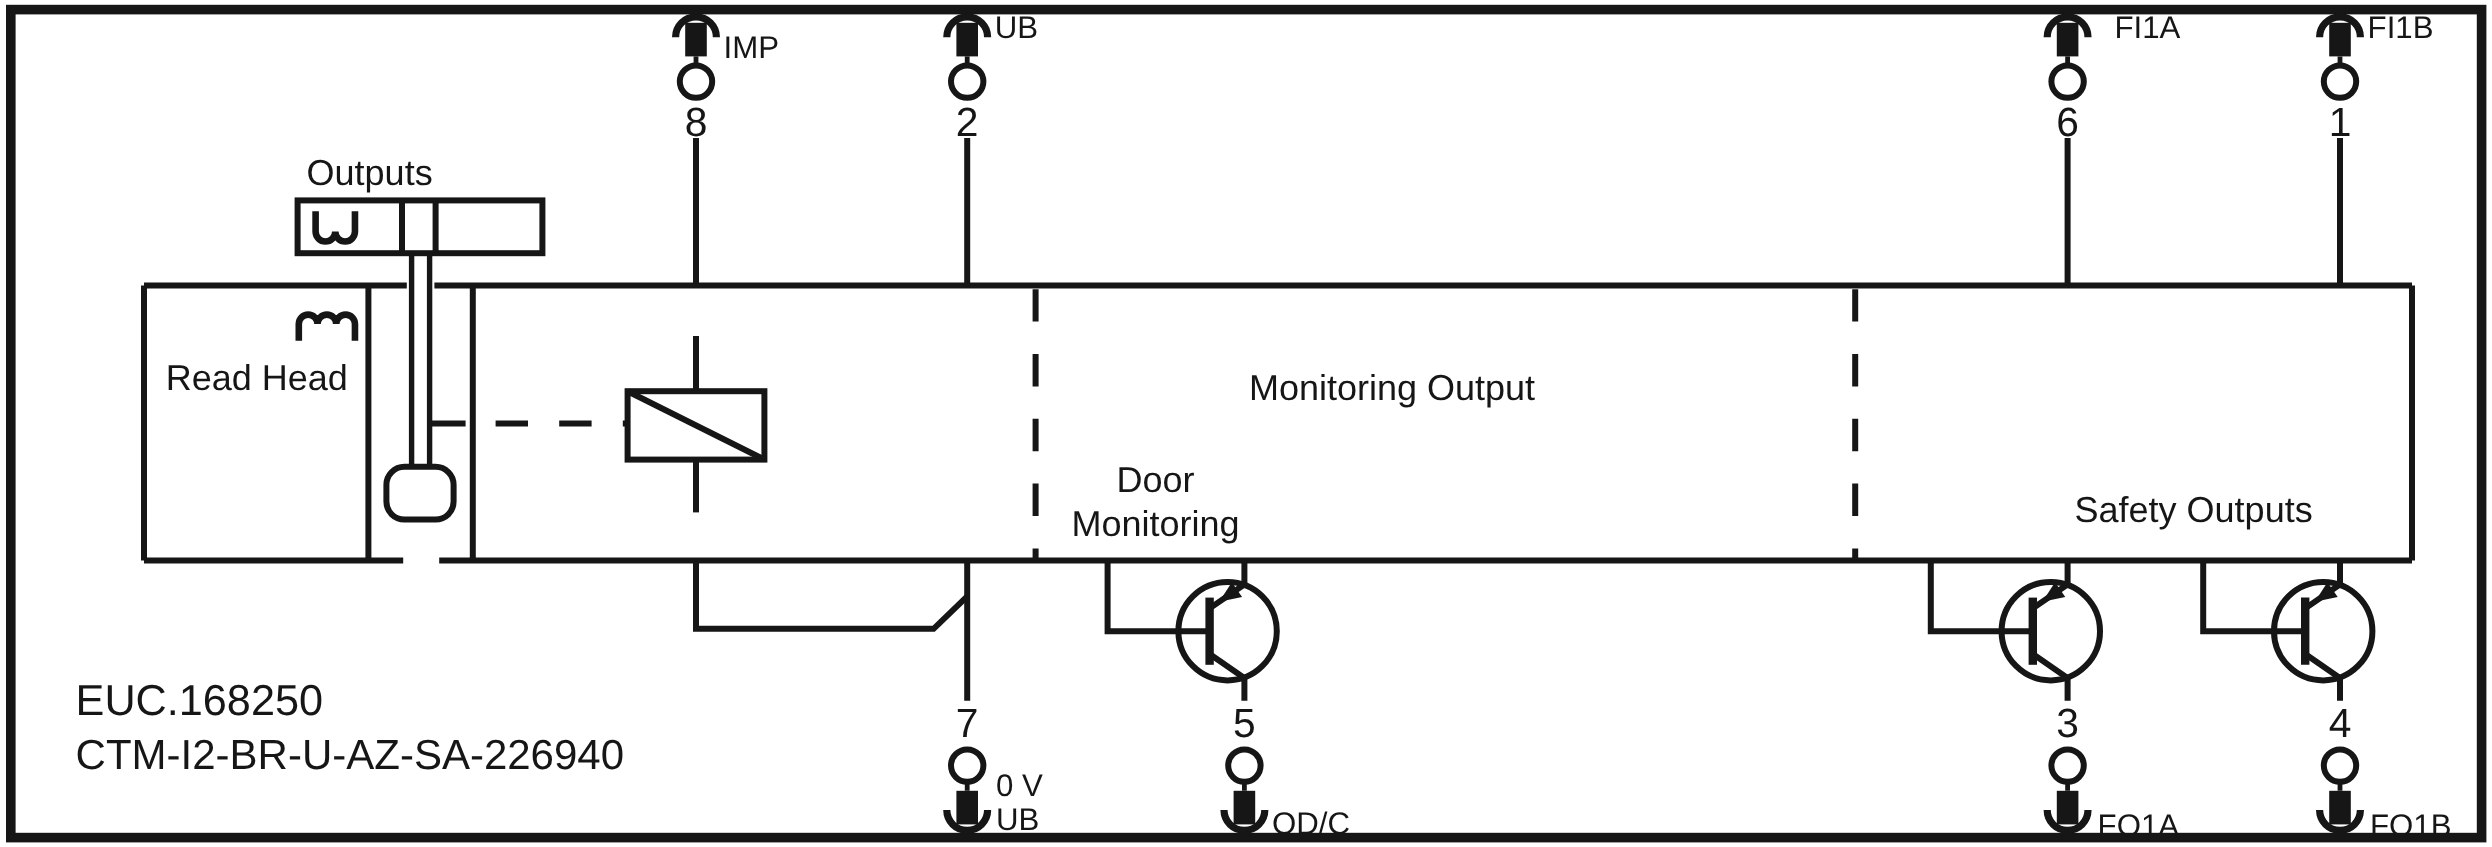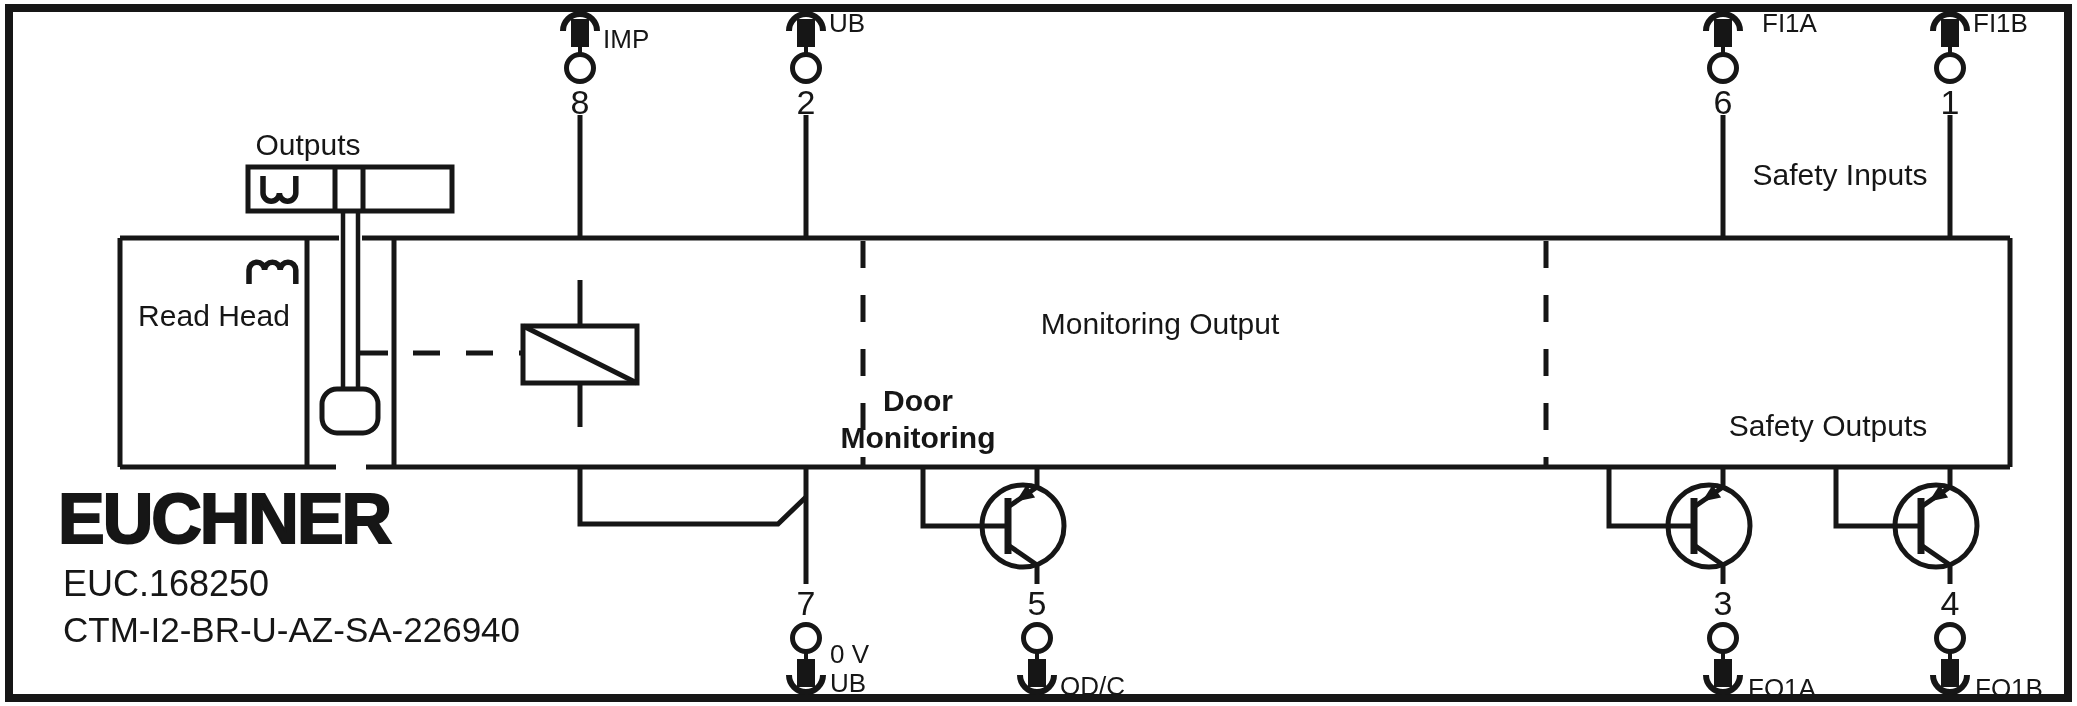--- a/index.html
+++ b/index.html
@@ -109,25 +109,24 @@
 
     <use href="#term" transform="translate(806 706) scale(1 -1)"></use>
     <use href="#term" transform="translate(1037 706) scale(1 -1)"></use>
     <use href="#term" transform="translate(1723 706) scale(1 -1)"></use>
     <use href="#term" transform="translate(1950 706) scale(1 -1)"></use>
   </svg>
 
   <div class="lbl sec center" style="left:308px;top:126px;">Outputs</div>
   <div class="lbl sec center" style="left:214px;top:297px;">Read Head</div>
   <div class="lbl sec center" style="left:1160px;top:305px;">Monitoring Output</div>
-  <div class="lbl sec center" style="left:918px;top:382px;font-weight:bold;">
+  <div class="lbl sec center" style="left:963px;top:382px;">
     <div>Door</div>
     <div>Monitoring</div>
   </div>
-  <div class="lbl sec center" style="left:1840px;top:156px;">Safety Inputs</div>
   <div class="lbl sec center" style="left:1828px;top:407px;">Safety Outputs</div>
 
   <div class="lbl pin-num" style="left:580px;top:83px;">8</div>
   <div class="lbl pin-num" style="left:806px;top:83px;">2</div>
   <div class="lbl pin-num" style="left:1723px;top:83px;">6</div>
   <div class="lbl pin-num" style="left:1950px;top:83px;">1</div>
 
   <div class="lbl pin-num" style="left:806px;top:584px;">7</div>
   <div class="lbl pin-num" style="left:1037px;top:584px;">5</div>
   <div class="lbl pin-num" style="left:1723px;top:584px;">3</div>
@@ -139,17 +138,16 @@
   <div class="lbl sig" style="left:1973px;top:9px;">FI1B</div>
 
   <div class="lbl sig" style="left:830px;top:640px;">
     <div>0 V</div>
     <div>UB</div>
   </div>
   <div class="lbl sig" style="left:1060px;top:672px;">OD/C</div>
   <div class="lbl sig" style="left:1748px;top:674px;">FO1A</div>
   <div class="lbl sig" style="left:1975px;top:674px;">FO1B</div>
 
-  <div class="lbl logo" style="left:58px;top:486px;">EUCHNER</div>
   <div class="lbl ordercode" style="left:63px;top:561px;">EUC.168250</div>
   <div class="lbl typecode" style="left:63px;top:611px;">CTM-I2-BR-U-AZ-SA-226940</div>
 
 </div>
 
 </body></html>

